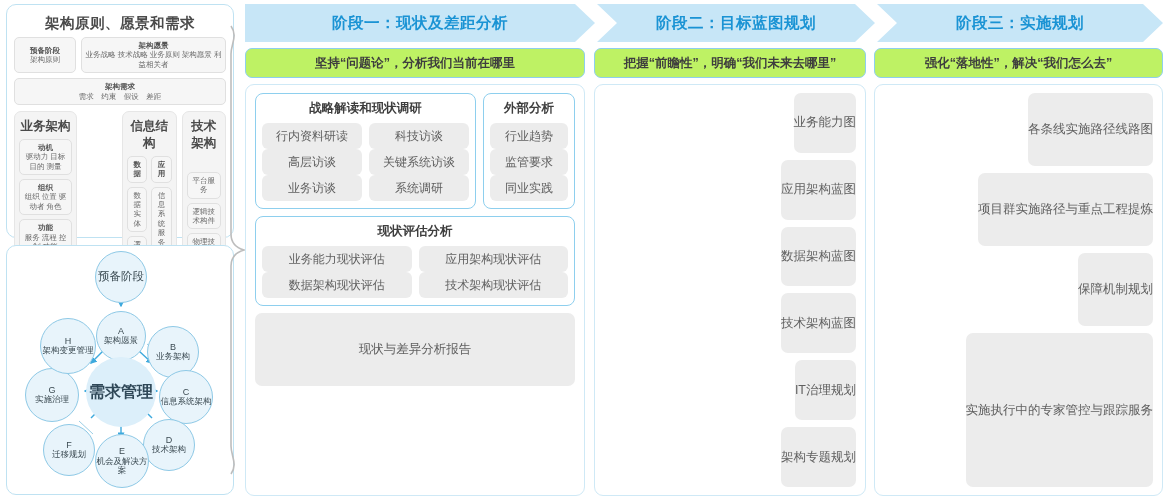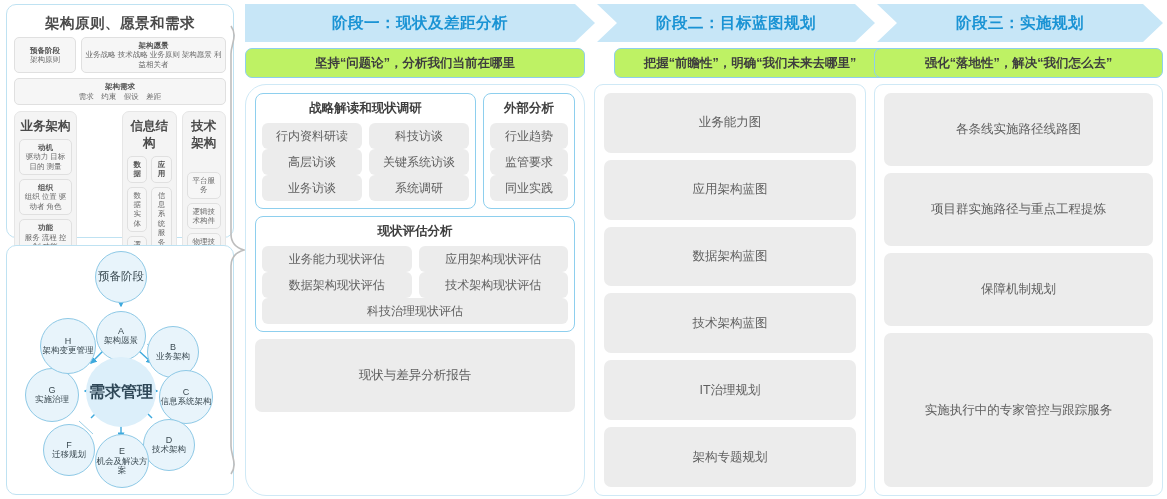--- a/index.html
+++ b/index.html
@@ -72,21 +72,21 @@
     position: absolute; top: 44px; height: 30px;
     border: 1.5px solid #8ecfee; border-radius: 7px; background: #bef264;
     display: flex; align-items: center; justify-content: center;
     font-weight: bold; font-size: 12.5px; color: #3e3e3e;
   }
   .col-body {
     position: absolute; top: 80px; bottom: 0;
     border: 1.5px solid #cfe9f6; border-radius: 9px; background: #fff;
     padding: 8px 9px;
   }
-  .col1 { left: 0;   width: 340px; border-radius: 21px; }
+  .col1 { left: 0;   width: 340px; }
   .col2 { left: 349px; width: 272px; }
   .col3 { left: 629px; width: 289px; }
 
   
   .ibox {
     border: 1.5px solid #8ecfee; border-radius: 8px; background: #fff;
     padding: 5px 6px 7px;
   }
   .ibox-title {
     text-align: center; font-weight: bold; font-size: 12.5px; color: #3e3e3e;
@@ -105,21 +105,21 @@
   .trow > .tile { flex: 1; height: 26px; }
   .p1-right .tile { height: 26px; text-align: right; }
 
   .bigtile {
     background: #ececec; border-radius: 7px;
     display: flex; align-items: center; justify-content: center;
     color: #5f5f5f; font-size: 12.5px;
   }
 
   
-  .stack { display: flex; flex-direction: column; gap: 7px; height: 100%; }
+  .stack { display: flex; flex-direction: column; gap: 7px; height: 100%; align-items: flex-end; }
   .stack > .bigtile { flex: 1; }
 
   .brace {
     position: absolute; left: 227px; top: 24px; width: 20px; height: 452px;
     color: #b9b9b9;
   }
 </style>
 </head>
 <body>
 
@@ -286,21 +286,21 @@
 
   <div class="phases">
 
     <div class="chev-row">
       <div class="chev c1">阶段一：现状及差距分析</div>
       <div class="chev c2">阶段二：目标蓝图规划</div>
       <div class="chev c3">阶段三：实施规划</div>
     </div>
 
     <div class="subbar" style="left:0;width:340px;">坚持“问题论”，分析我们当前在哪里</div>
-    <div class="subbar" style="left:349px;width:272px;margin-left:20px;">把握“前瞻性”，明确“我们未来去哪里”</div>
+    <div class="subbar" style="left:349px;width:272px;">把握“前瞻性”，明确“我们未来去哪里”</div>
     <div class="subbar" style="left:629px;width:289px;">强化“落地性”，解决“我们怎么去”</div>
 
     <div class="col-body col1">
       <div class="p1-grid" style="margin-bottom:7px;">
         <div class="ibox p1-left">
           <div class="ibox-title">战略解读和现状调研</div>
           <div class="tgrid">
             <div class="trow">
               <div class="tile">行内资料研读</div>
               <div class="tile">科技访谈</div>
@@ -330,23 +330,20 @@
         <div class="ibox-title">现状评估分析</div>
         <div class="tgrid">
           <div class="trow">
             <div class="tile">业务能力现状评估</div>
             <div class="tile">应用架构现状评估</div>
           </div>
           <div class="trow">
             <div class="tile">数据架构现状评估</div>
             <div class="tile">技术架构现状评估</div>
           </div>
-          <div class="trow">
-            <div class="tile">科技治理现状评估</div>
-          </div>
         </div>
       </div>
 
       <div class="bigtile" style="height:73px;">现状与差异分析报告</div>
     </div>
 
     <div class="col-body col2">
       <div class="stack">
         <div class="bigtile">业务能力图</div>
         <div class="bigtile">应用架构蓝图</div>

